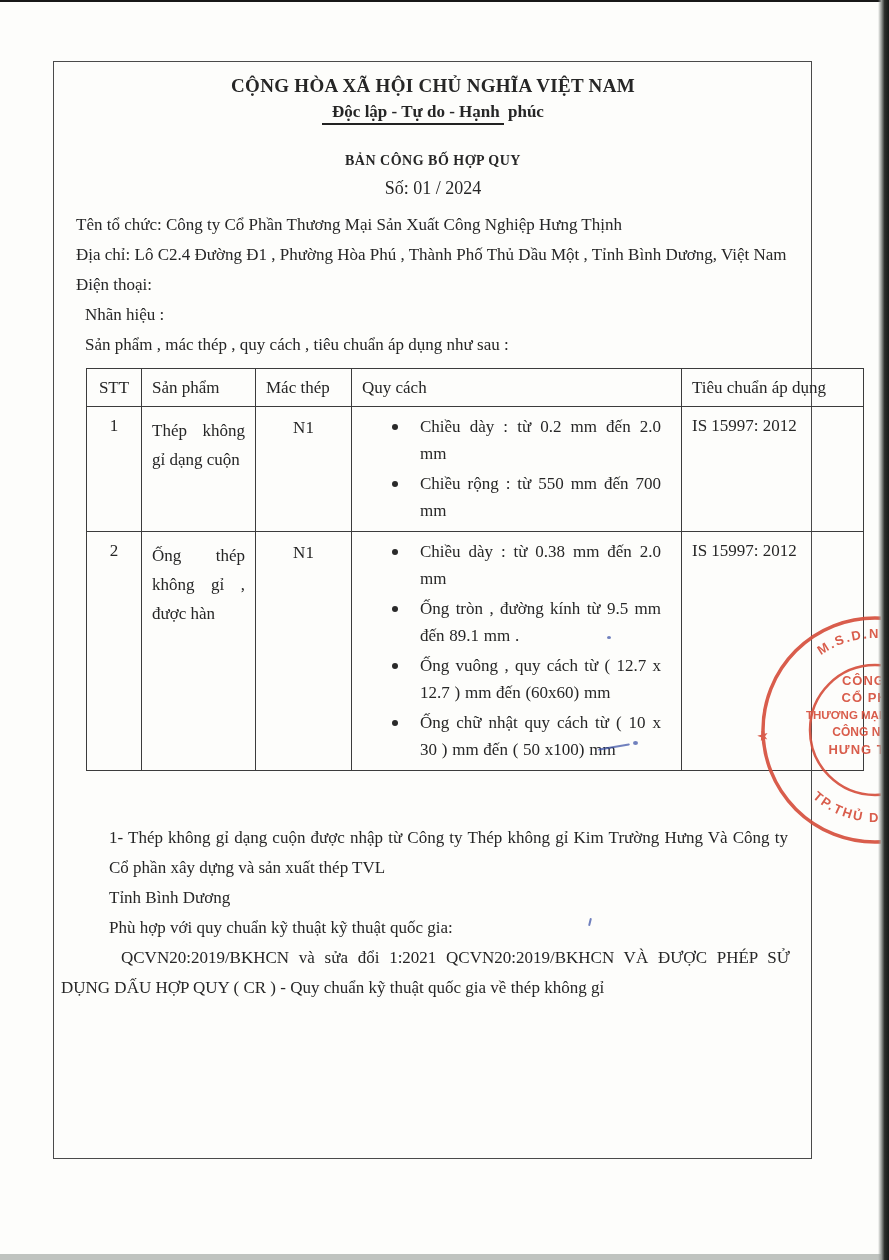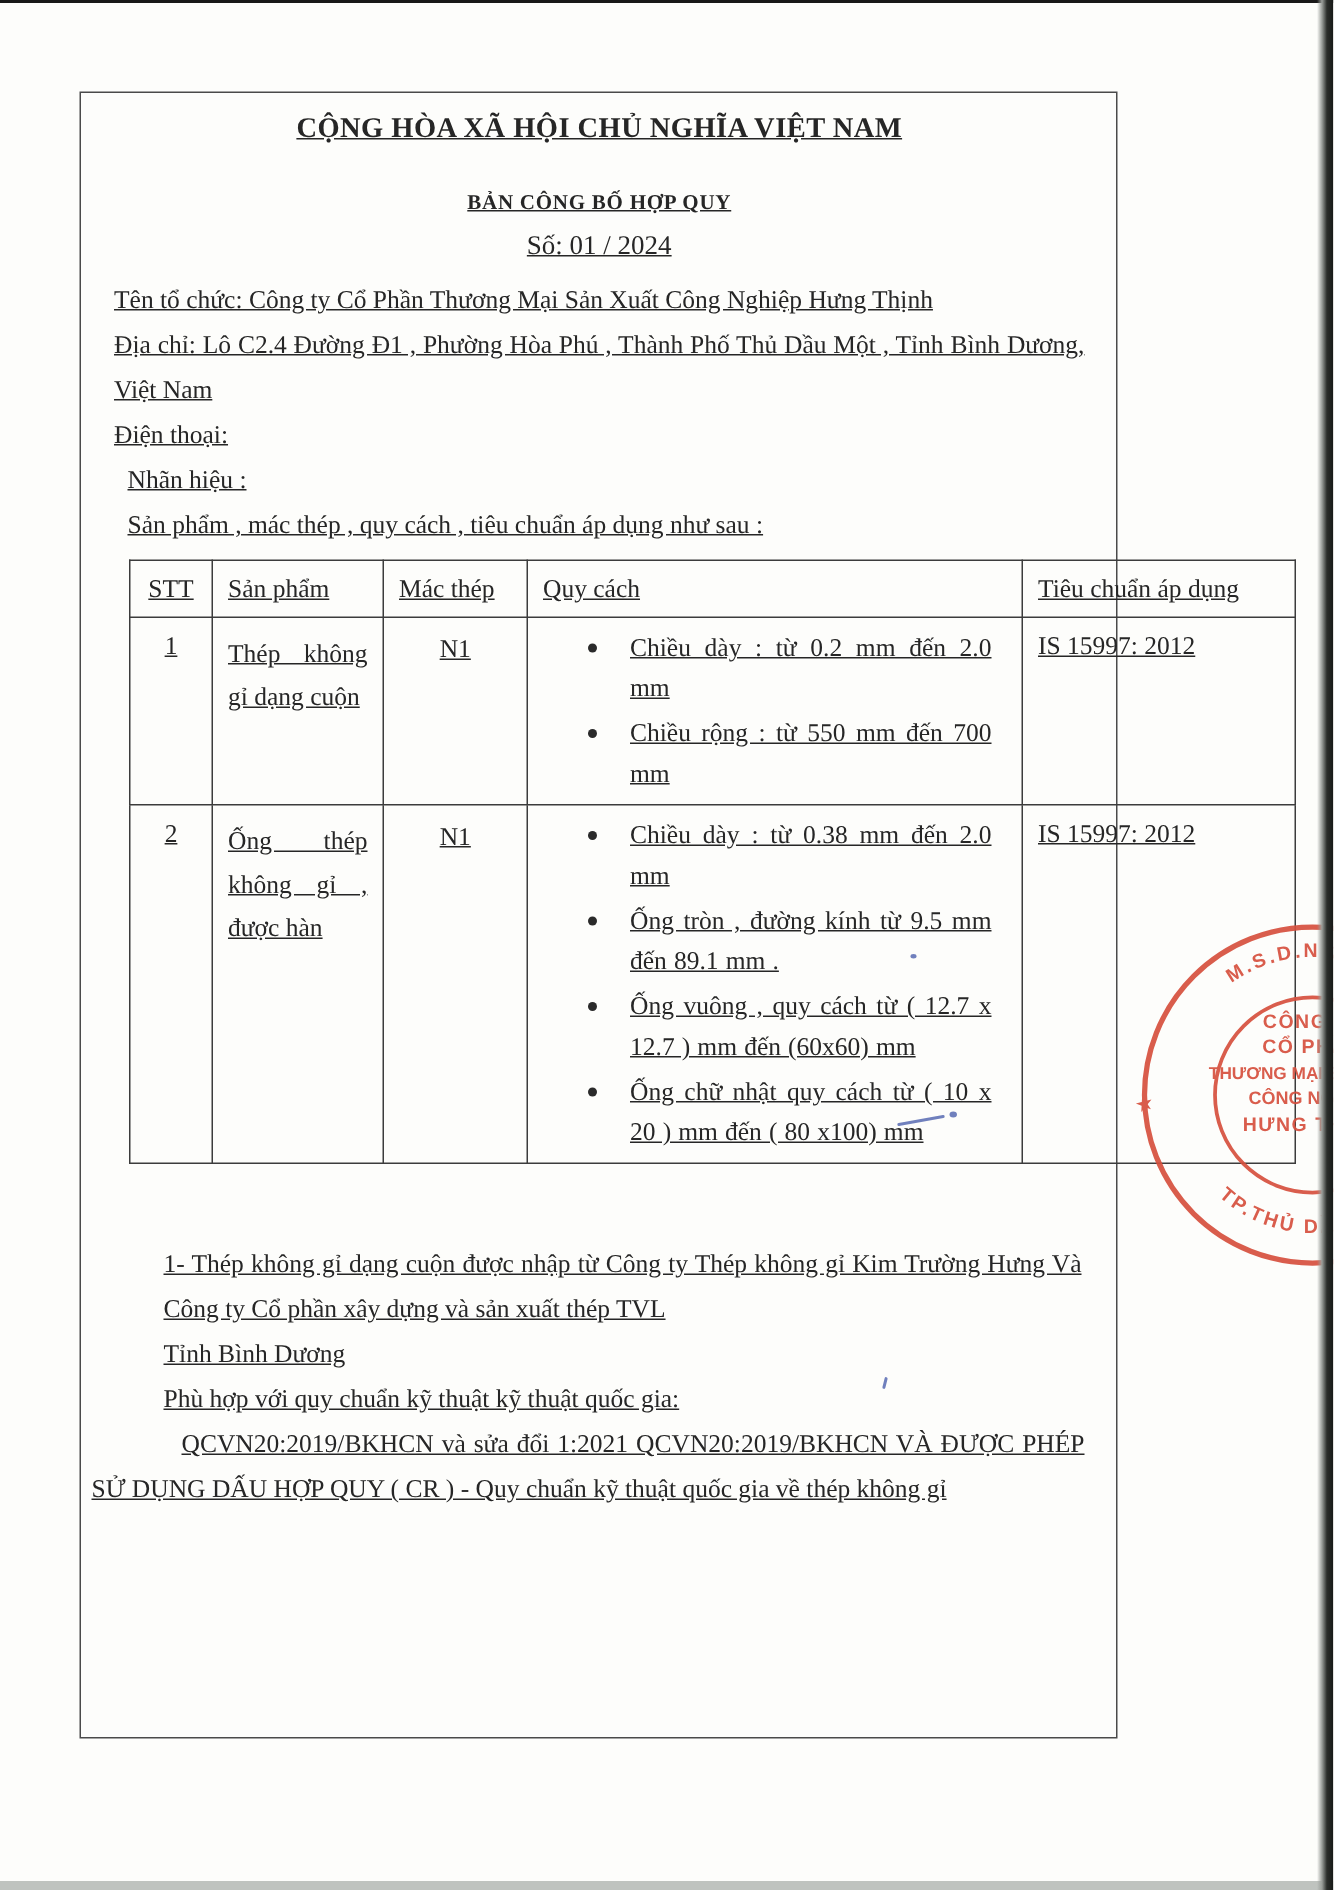--- a/index.html
+++ b/index.html
@@ -9,24 +9,23 @@
     font-family:"Liberation Serif","DejaVu Serif",serif;
     color:#262626;
   }
   
   .edge-top{position:absolute;top:0;left:0;width:100%;height:2px;background:#181818;z-index:40;}
   .edge-right{position:absolute;top:0;right:0;width:11px;height:100%;z-index:40;
     background:linear-gradient(to right, rgba(150,150,150,0) 0%, #9a9e9a 30%, #2b2e2b 60%, #161816 100%);}
   .edge-bottom{position:absolute;bottom:0;left:0;width:100%;height:6px;background:#bfc3bf;z-index:39;}
   
   .border-box{
-    position:absolute;left:53px;top:61px;width:692px;height:1098px;
+    position:absolute;left:53px;top:61px;width:759px;height:1098px;
     border:1.5px solid #4a4a4a;box-sizing:border-box;
     padding:0 21px 0 22px;
-    text-decoration:underline;
   }
   .center{text-align:center;}
   .nat-title{margin-top:13px;font-weight:bold;font-size:19px;letter-spacing:.3px;}
   .motto{margin-top:5px;font-weight:bold;font-size:17px;}
   .motto .u{border-bottom:2px solid #222;padding:0 4px 2px 10px;}
   .doc-title{margin-top:31px;font-weight:bold;font-size:14px;letter-spacing:.5px;}
   .doc-no{margin-top:9px;font-size:18px;}
   p{margin:0;font-size:17px;line-height:30px;text-align:justify;}
   .p-org{margin-top:11px;}
   .p-phone{margin-top:0;}
@@ -79,20 +78,24 @@
 <div class="page">
 
   <div class="edge-top"></div>
   <div class="edge-right"></div>
   <div class="edge-bottom"></div>
 
   <div class="border-box">
 
     <div class="center nat-title">CỘNG HÒA XÃ HỘI CHỦ NGHĨA VIỆT NAM</div>
 
+    <div class="center motto">
+      <span class="u">Độc lập - Tự do - Hạnh</span>
+      <span>phúc</span>
+    </div>
 
     <div class="center doc-title">BẢN CÔNG BỐ HỢP QUY</div>
 
     <div class="center doc-no">Số: 01 / 2024</div>
 
     <p class="p-org">Tên tổ chức: Công ty Cổ Phần Thương Mại Sản Xuất Công Nghiệp Hưng Thịnh</p>
 
     <p>Địa chỉ: Lô C2.4 Đường Đ1 , Phường Hòa Phú , Thành Phố Thủ Dầu Một , Tỉnh Bình Dương, Việt Nam</p>
 
     <p class="p-phone">Điện thoại:</p>
@@ -132,21 +135,21 @@
       </tr>
       <tr class="row-2">
         <td class="cell-stt">2</td>
         <td class="cell-sp">Ống thép không gỉ , được hàn</td>
         <td class="cell-mt">N1</td>
         <td class="cell-qc">
           <ul>
             <li>Chiều dày : từ 0.38 mm đến 2.0 mm</li>
             <li>Ống tròn , đường kính từ 9.5 mm đến 89.1 mm .</li>
             <li>Ống vuông , quy cách từ ( 12.7 x 12.7 ) mm đến (60x60) mm</li>
-            <li>Ống chữ nhật quy cách từ ( 10 x 20 ) mm đến ( 80 x100) mm</li>
+            <li>Ống chữ nhật quy cách từ ( 10 x 30 ) mm đến ( 50 x100) mm</li>
           </ul>
         </td>
         <td>IS 15997: 2012</td>
       </tr>
     </tbody>
       </table>
 
     <div class="notes">
       <p class="note">1- Thép không gỉ dạng cuộn được nhập từ Công ty Thép không gỉ Kim Trường Hưng Và Công ty Cổ phần xây dựng và sản xuất thép TVL</p>
       <p class="note">Tỉnh Bình Dương</p>

